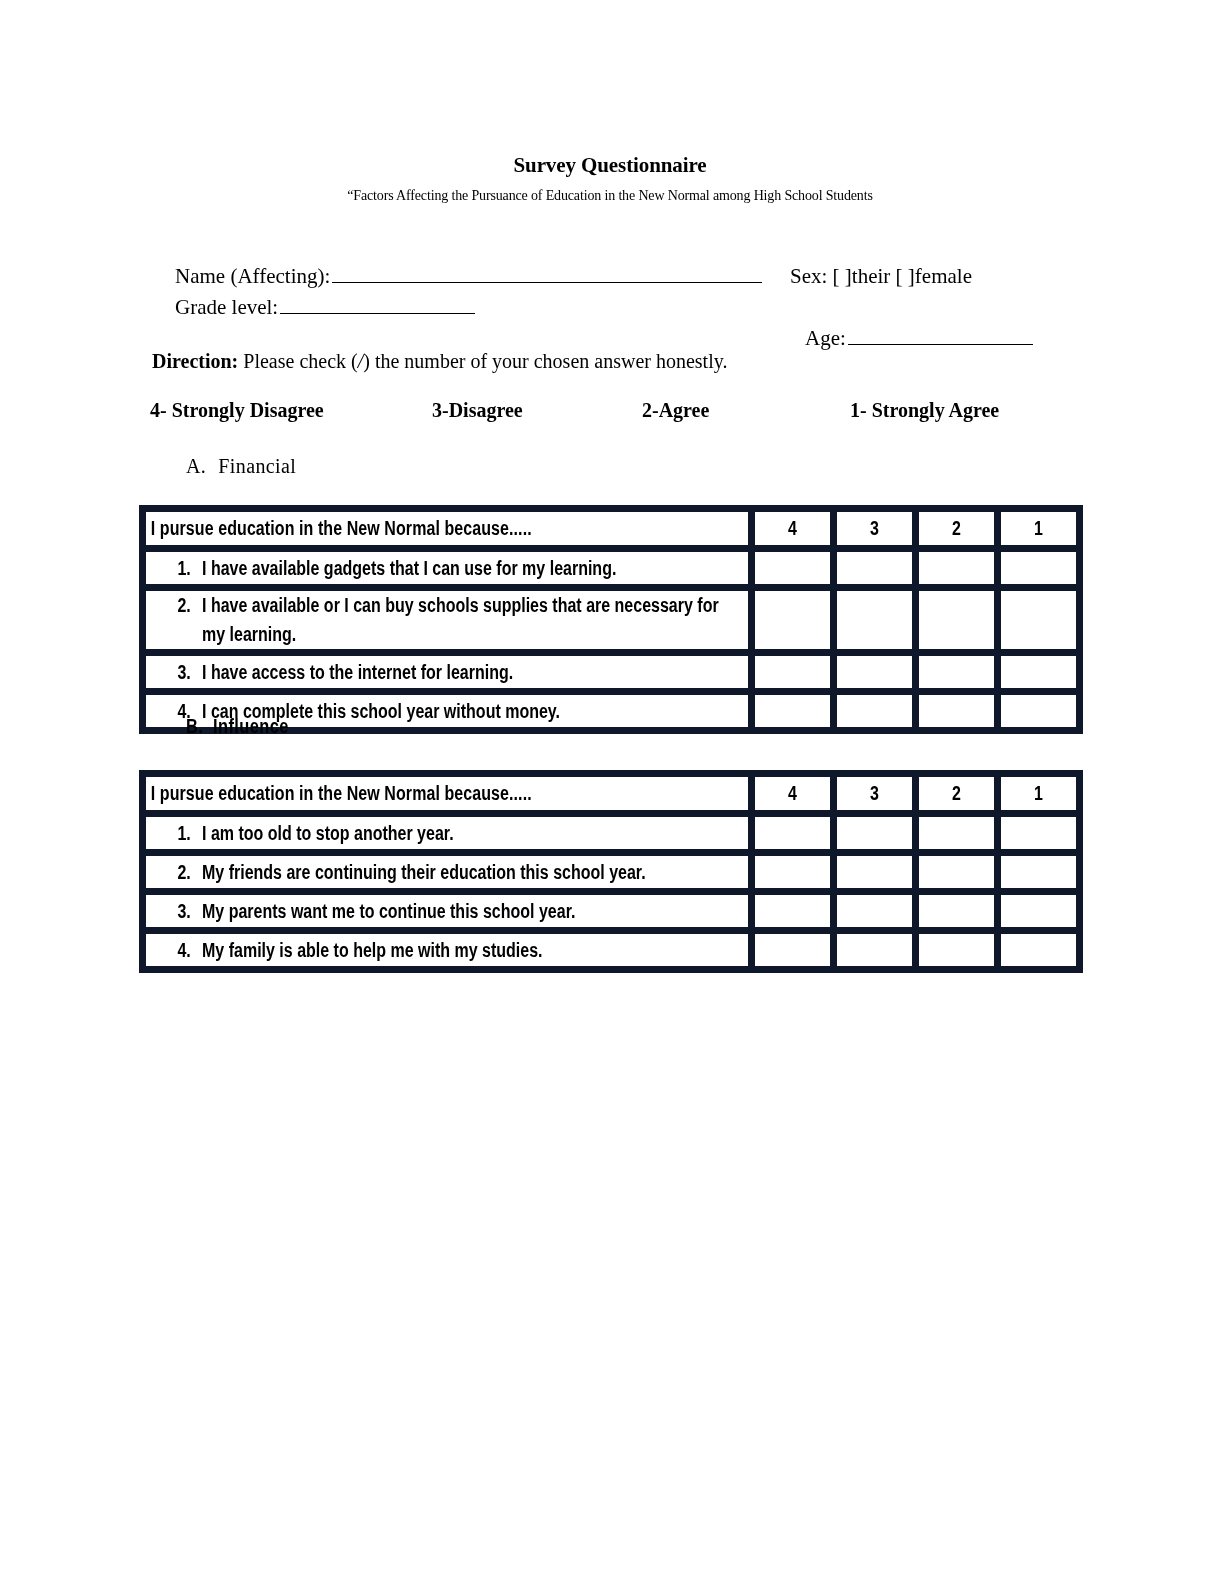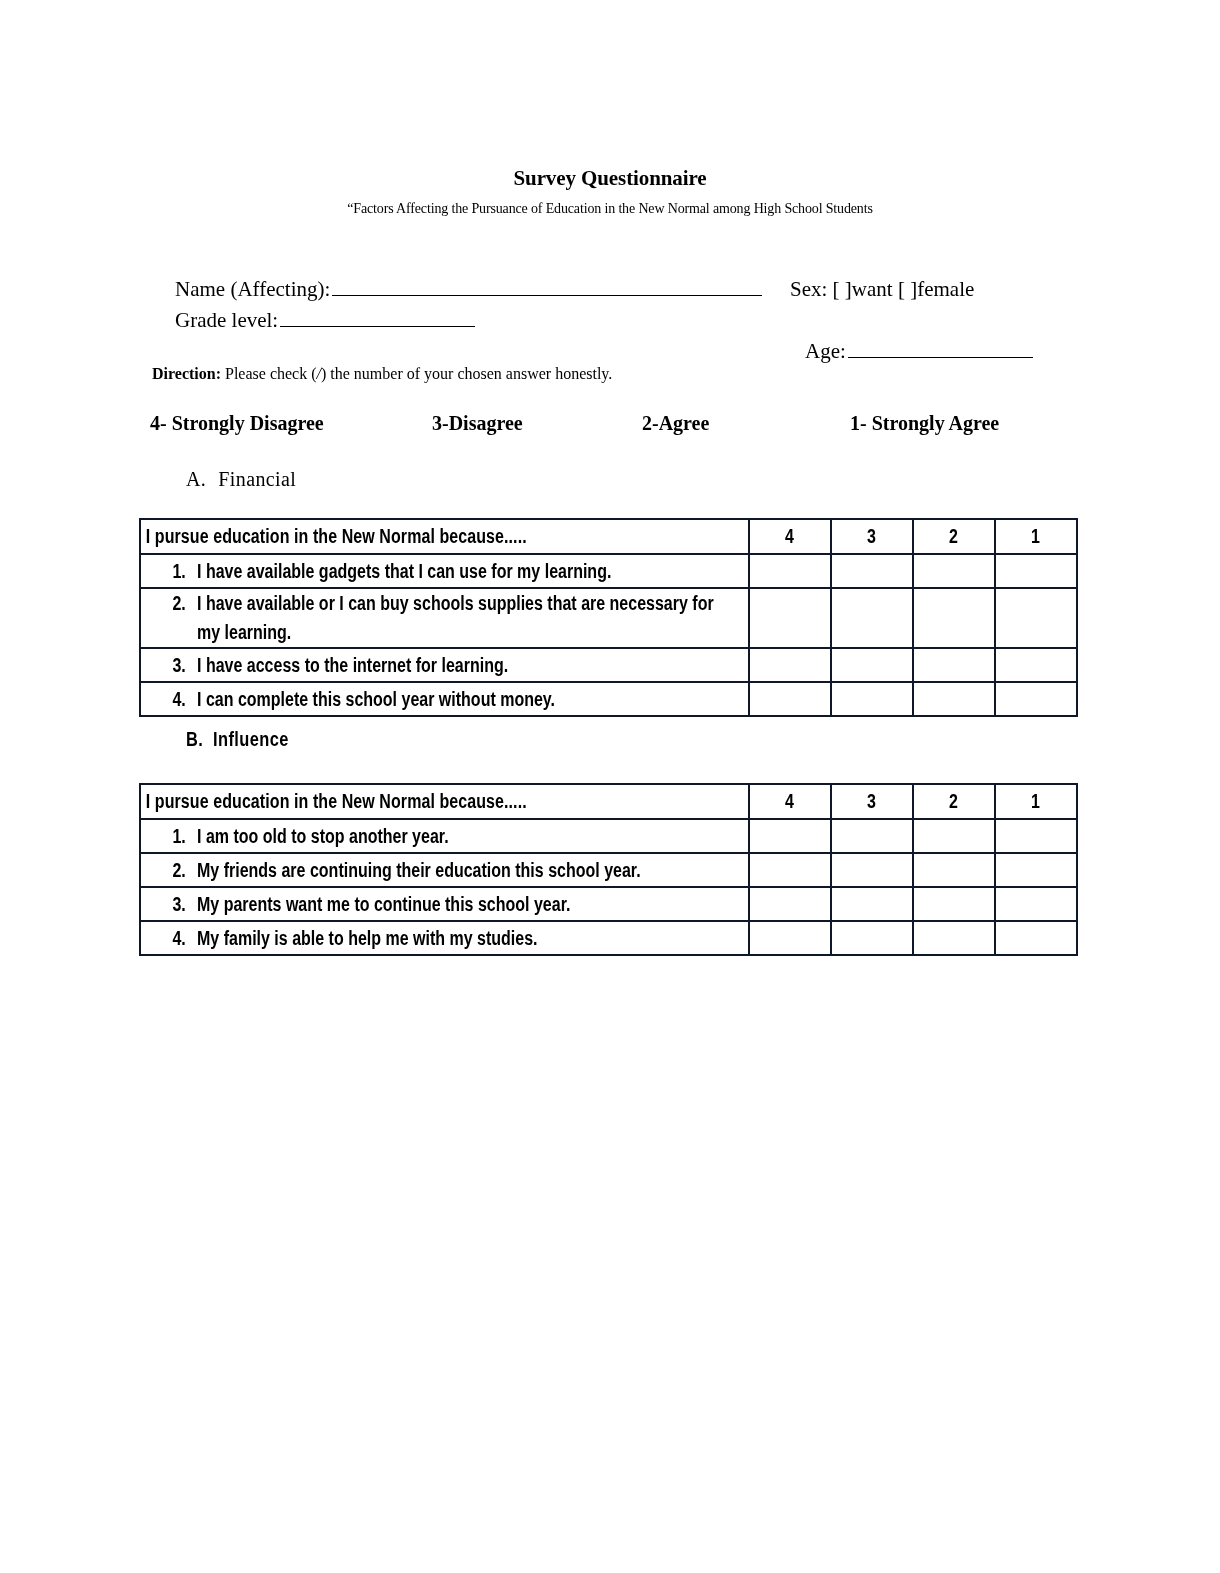--- a/index.html
+++ b/index.html
@@ -12,21 +12,21 @@
     height: 1573px;
     position: relative;
     font-family: "Liberation Serif", "DejaVu Serif", serif;
     color: #000000;
     overflow: hidden;
   }
 
   .page {
     position: absolute;
     left: 0;
-    top: 16px;
+    top: 3px;
     width: 1220px;
     height: 1175px;
     background: #ffffff;
   }
 
   
   .title-block {
     position: absolute;
     left: 140px;
     top: 148px;
@@ -85,21 +85,21 @@
   .box-mark {
     display: inline-block;
     font-size: 21px;
   }
 
   
   .direction {
     position: absolute;
     left: 152px;
     top: 344px;
-    font-size: 16px;
+    font-size: 20px;
     line-height: 28px;
     white-space: nowrap;
   }
   .direction b { font-weight: bold; }
   .check-glyph { font-style: italic; }
 
   
   .scale-legend {
     position: absolute;
     left: 150px;
@@ -149,21 +149,21 @@
     width: 937px;
     border-collapse: collapse;
     table-layout: fixed;
     font-family: "Liberation Sans", sans-serif;
     font-weight: bold;
   }
   #table-a { top: 502px; }
   #table-b { top: 767px; }
 
   .likert-table td {
-    border: 2px solid #0f172a;
+    border: 7px solid #0f172a;
     padding: 0;
     vertical-align: middle;
     height: 32px;
   }
   .likert-table col.c-statement { width: 609px; }
   .likert-table col.c-rating { width: 82px; }
 
   .cell-inner {
     transform: scaleX(0.80);
     transform-origin: left center;
@@ -222,21 +222,21 @@
     <div class="doc-title">Survey Questionnaire</div>
     <div class="doc-subtitle">“Factors Affecting the Pursuance of Education in the New Normal among High School Students</div>
   </div>
 
   <div class="form-fields">
 
     <div class="field-row">
       <span class="field-label">Name (Affecting):</span><span class="rule rule-name"></span>
       <span class="right-field" id="sex-field">
         <span>Sex:</span>
-        <span class="box-mark">[  ]</span><span>want</span>
+        <span class="box-mark">[  ]</span><span>their</span>
         <span class="box-mark">[  ]</span><span>female</span>
       </span>
     </div>
 
     <div class="field-row">
       <span class="field-label">Grade level:</span><span class="rule rule-grade"></span>
       <span class="right-field" id="age-field">
         <span>Age:</span><span class="rule rule-age"></span>
       </span>
     </div>

